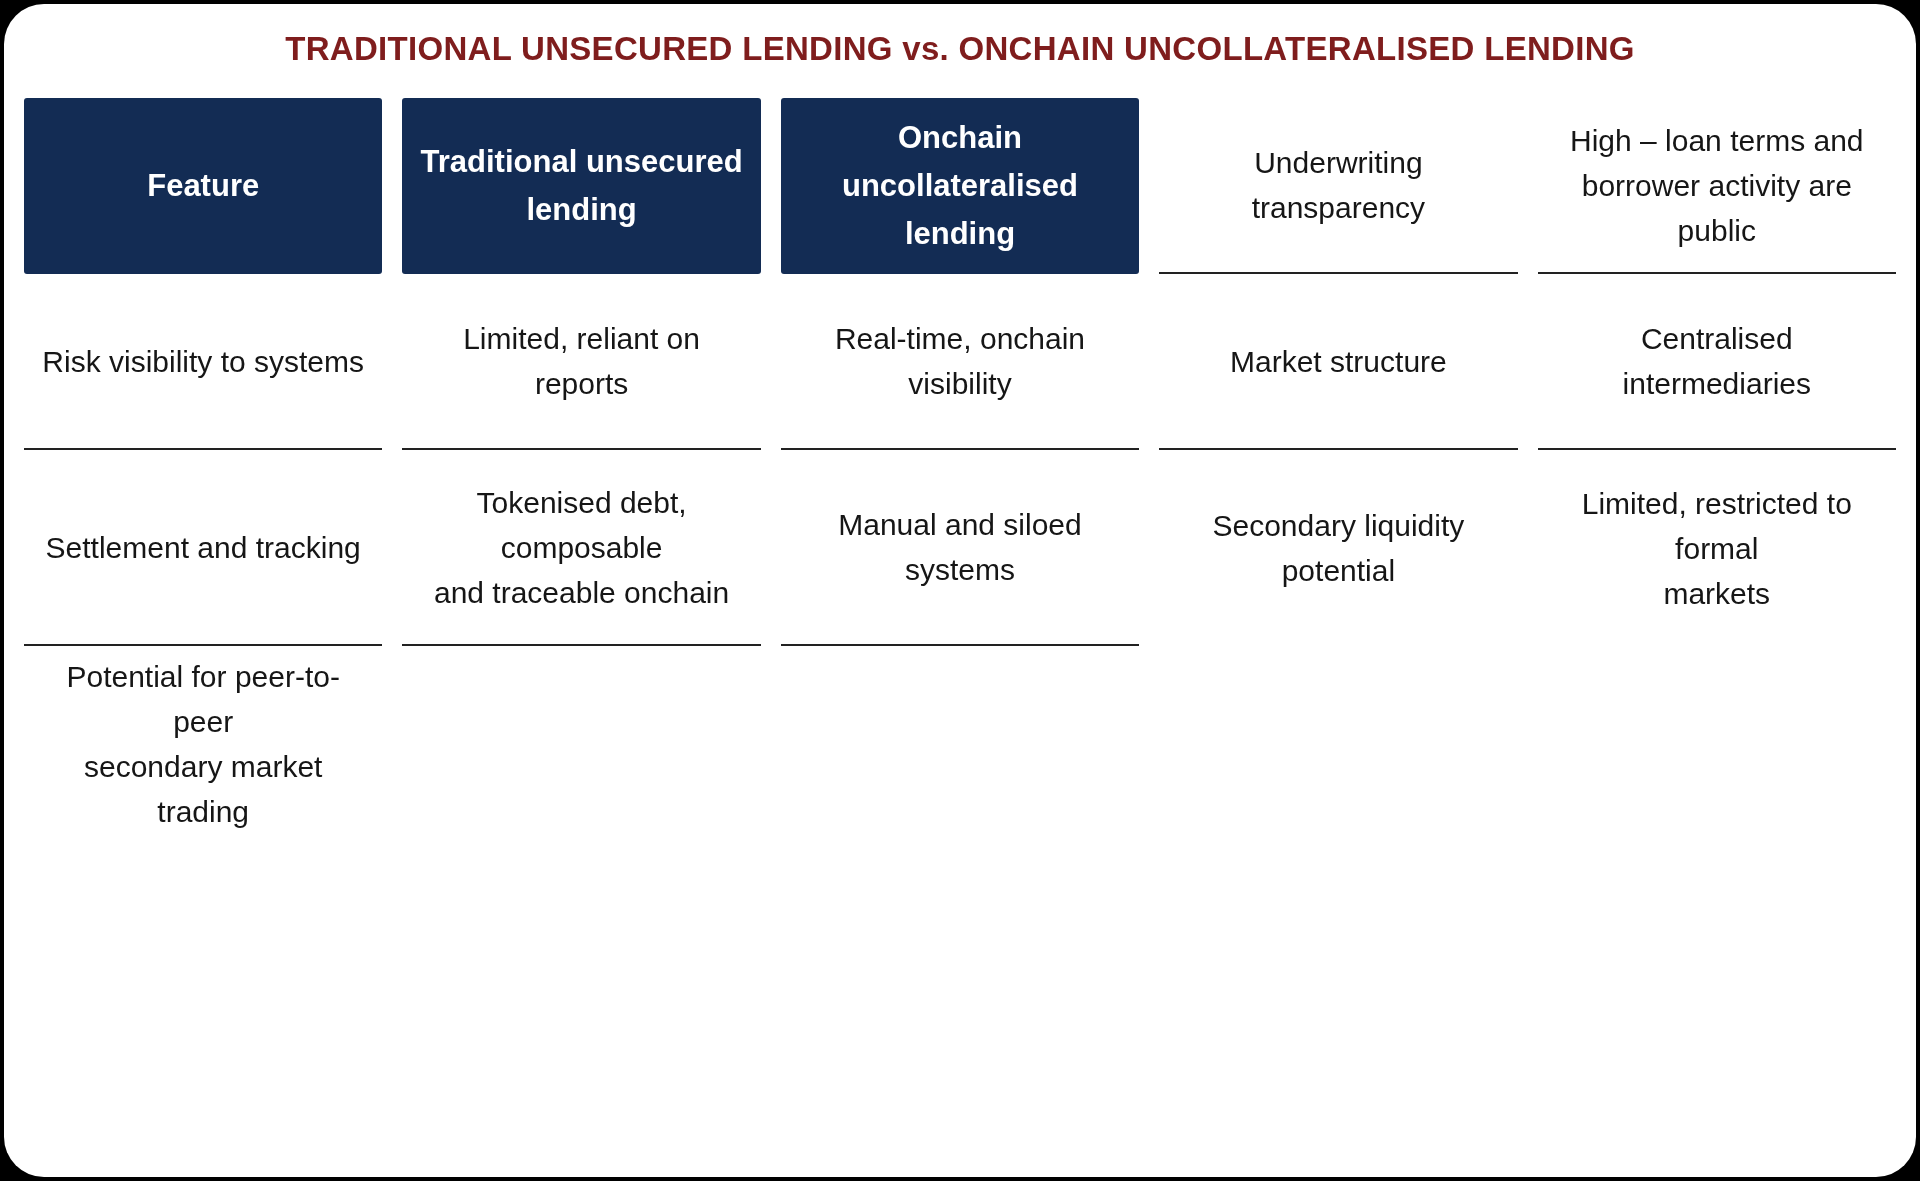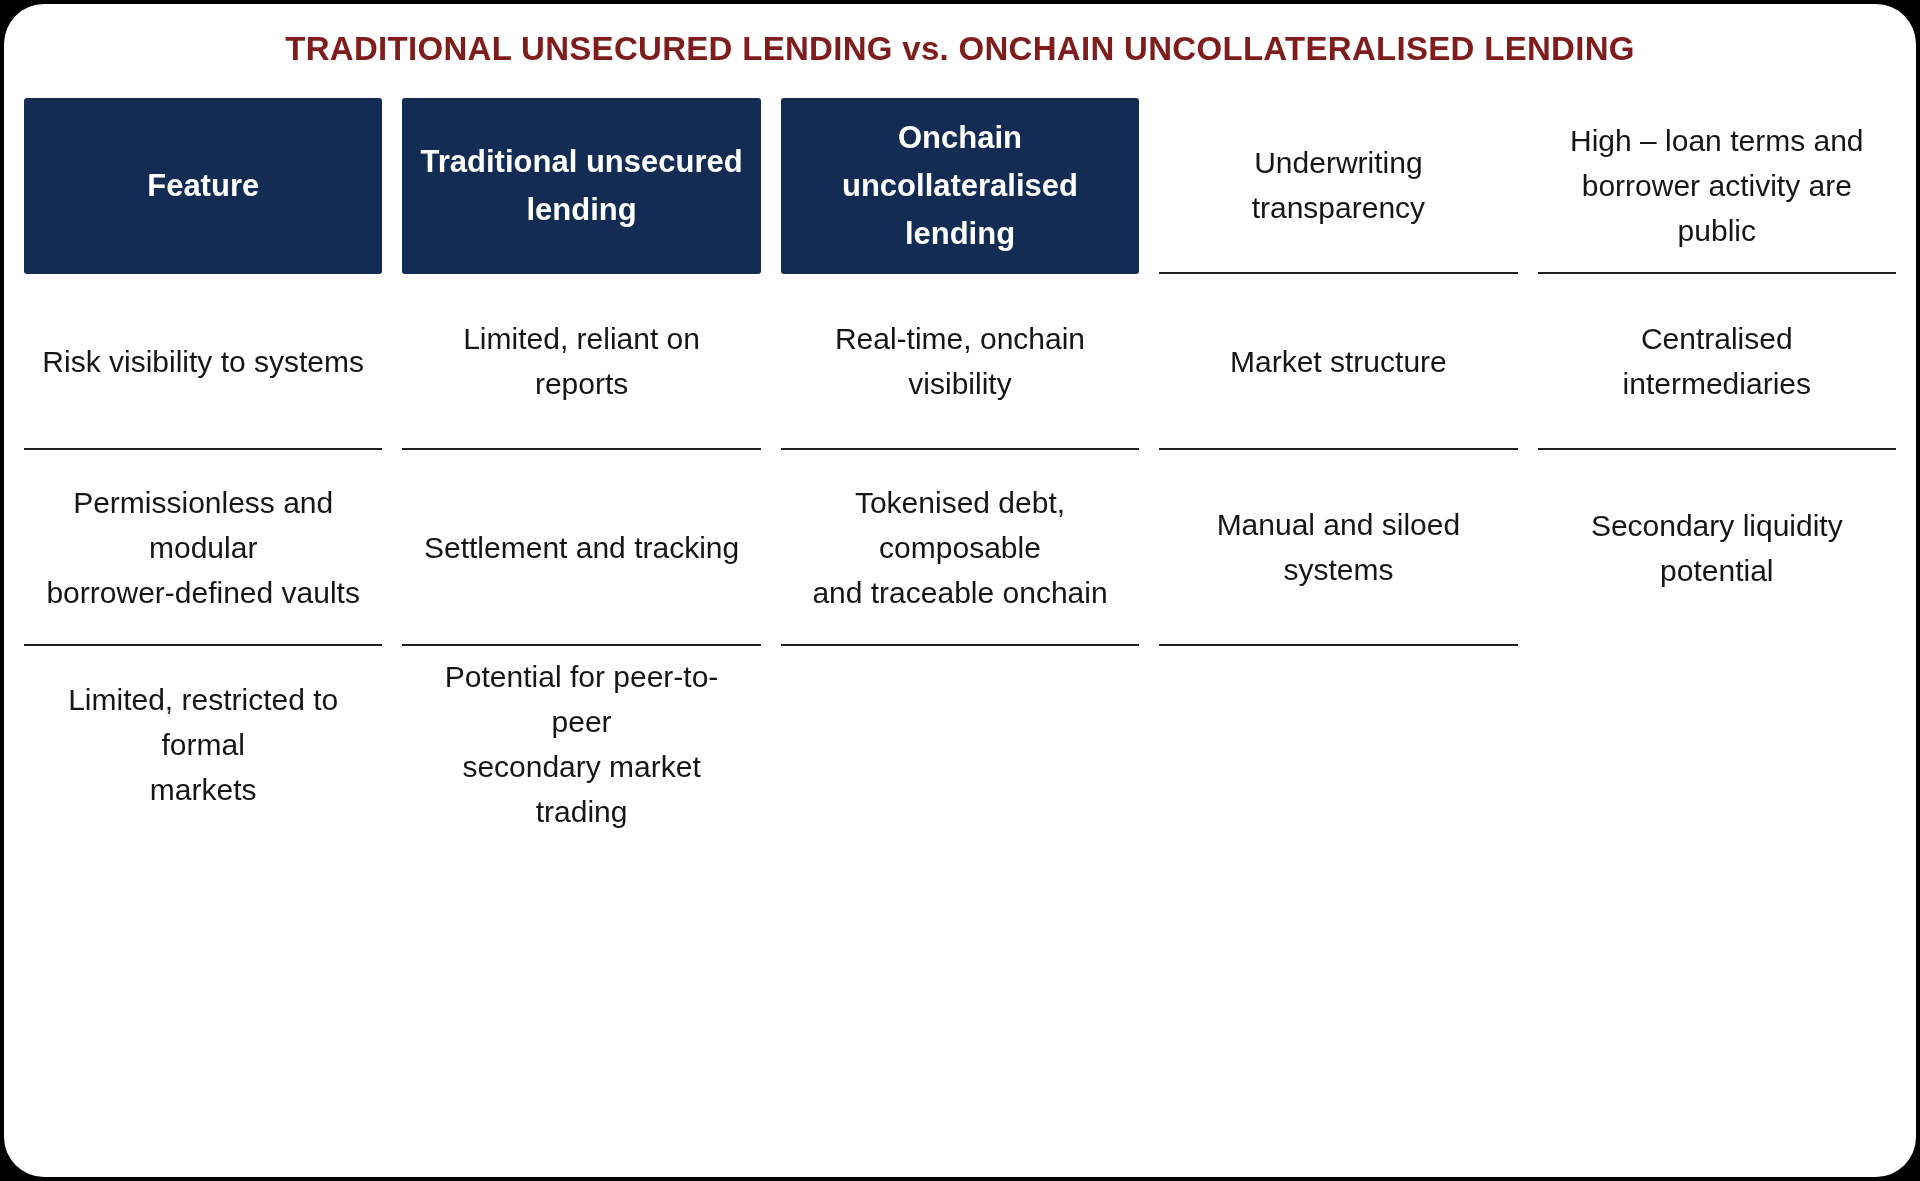--- a/index.html
+++ b/index.html
@@ -81,22 +81,20 @@
     <div class="td">Underwriting transparency</div>
     <div class="td">High – loan terms and
 borrower activity are public</div>
 
     <div class="td">Risk visibility to systems</div>
     <div class="td">Limited, reliant on reports</div>
     <div class="td">Real-time, onchain visibility</div>
 
     <div class="td">Market structure</div>
     <div class="td">Centralised intermediaries</div>
-    <div class="td">Permissionless and modular
-borrower-defined vaults</div>
 
     <div class="td">Settlement and tracking</div>
     <div class="td">Tokenised debt, composable
 and traceable onchain</div>
     <div class="td">Manual and siloed systems</div>
 
     <div class="td last">Secondary liquidity potential</div>
     <div class="td last">Limited, restricted to formal
 markets</div>
     <div class="td last">Potential for peer-to-peer

